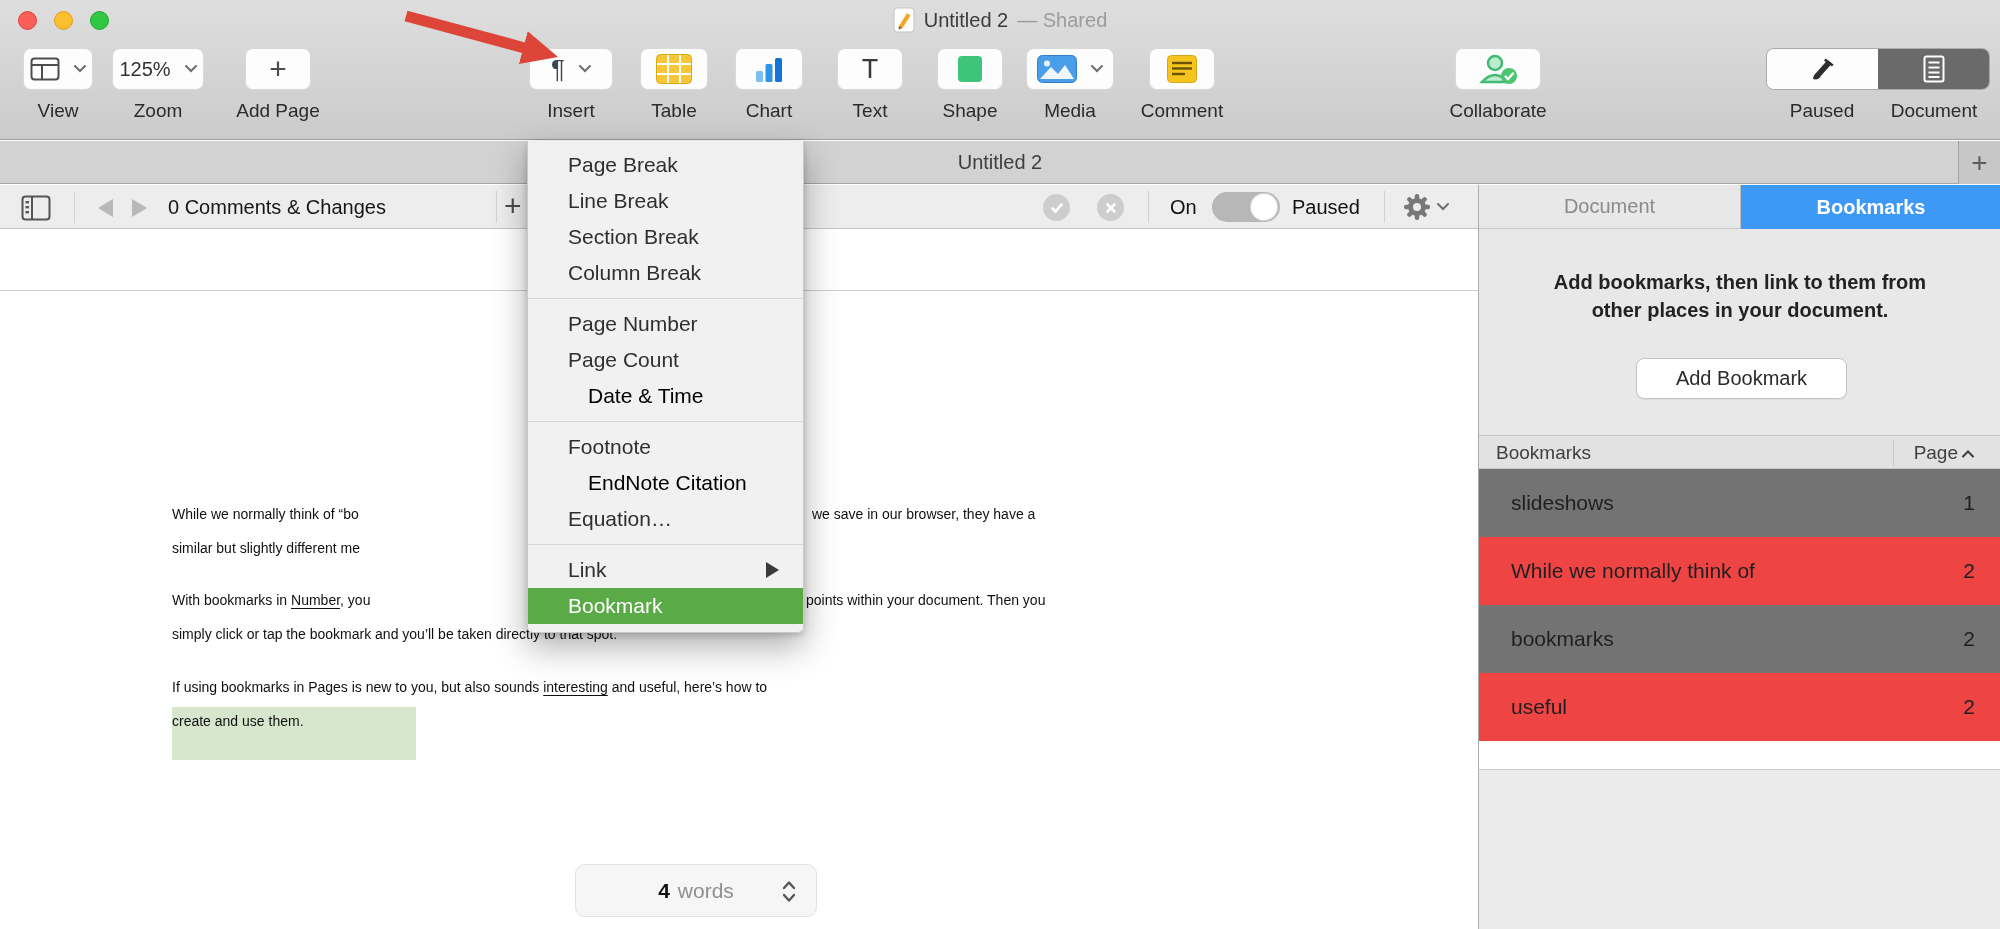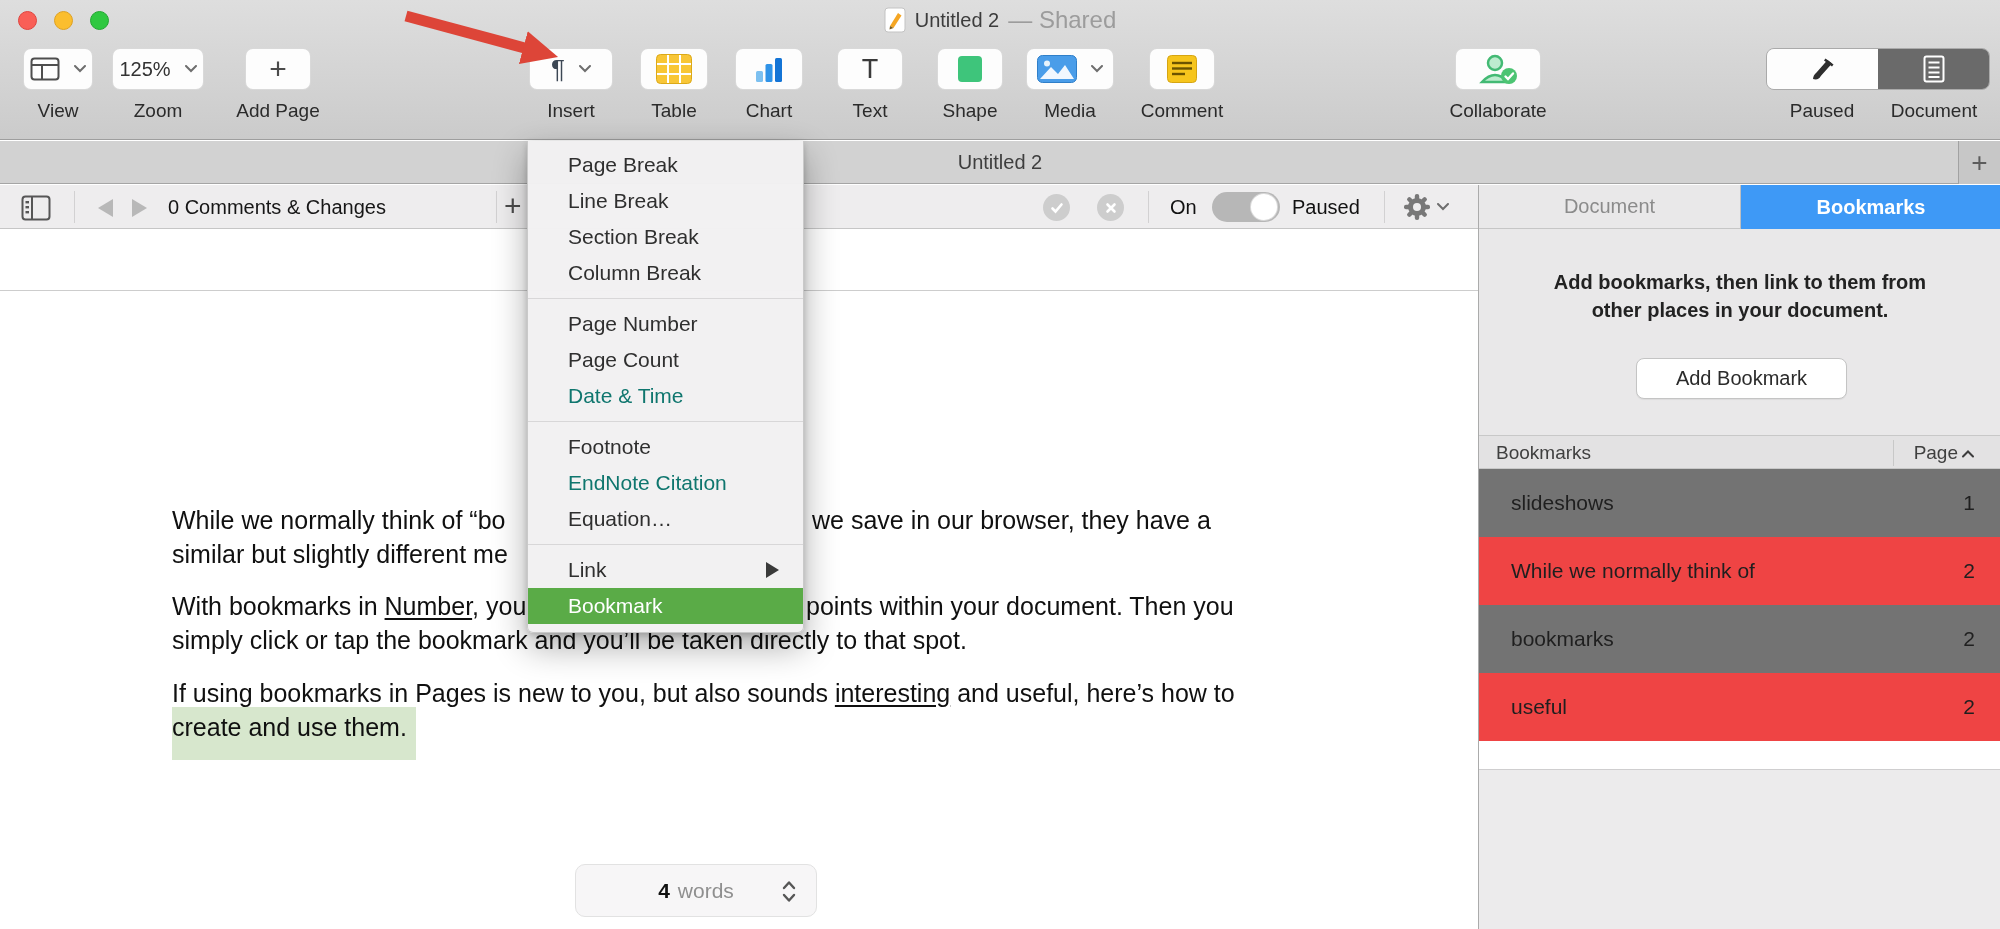--- a/index.html
+++ b/index.html
@@ -10,21 +10,21 @@
   
   .chrome { position:absolute; left:0; top:0; width:2000px; height:140px;
             background:linear-gradient(#dedede,#cbcbcb); border-bottom:1px solid #9e9e9e; }
   .traffic { position:absolute; top:11px; width:19px; height:19px; border-radius:50%; }
   .tl-red { left:18px; background:#f95f57; border:1px solid #e0443e; }
   .tl-yellow { left:54px; background:#fbbe2e; border:1px solid #dea123; }
   .tl-green { left:90px; background:#2fc840; border:1px solid #24a732; }
   .titlewrap { position:absolute; left:0; top:6px; width:2000px; height:28px;
                display:flex; align-items:center; justify-content:center; gap:9px; }
   .title-main { font-size:20px; color:#3c3c3c; }
-  .title-shared { font-size:24px; color:#9c9c9c; }
+  .title-shared { font-size:20px; color:#9c9c9c; }
 
   .tb-group { position:absolute; top:48px; display:flex; flex-direction:column; align-items:center; }
   .tb-btn { height:42px; background:#fdfdfd; border:1px solid rgba(0,0,0,0.14); border-radius:8px;
             display:flex; align-items:center; justify-content:center; gap:14px; }
   .tb-label { margin-top:10px; font-size:19px; color:#2b2b2b; white-space:nowrap; }
   .zoom-text { font-size:20px; color:#333; }
   .glyph-plus { font-size:30px; color:#4b4b4b; font-weight:300; line-height:1; }
   .glyph-para { font-size:26px; color:#3c4754; line-height:1; }
   .glyph-T { font-size:27px; color:#3a3a3a; line-height:1; }
 
@@ -98,37 +98,37 @@
   .bm-row.alt { background:#ef4444; }
   .bm-name { font-size:21px; color:#1f1f1f; }
   .bm-page { font-size:21px; color:#1f1f1f; }
   .bm-footer { position:absolute; left:0; top:584px; width:522px; height:160px; background:#ecebec;
                border-top:1px solid #cfcecf; }
   .bm-gap { position:absolute; left:0; top:556px; width:522px; height:28px; background:#fff; }
 
   
   .doc { position:absolute; left:0; top:230px; width:1478px; height:699px; background:#fff; }
   .page-rule { position:absolute; left:0; top:60px; width:1478px; height:1px; background:#cdcdcd; }
-  .doc-line { position:absolute; font-size:25px; color:#101010; white-space:nowrap; z-index:2; }
+  .doc-line { position:absolute; font-size:14px; color:#101010; white-space:nowrap; z-index:2; }
   .u { text-decoration:underline; text-underline-offset:3px; }
   .hl { position:absolute; left:172px; top:477px; width:244px; height:53px; background:#d7e7cd; z-index:1; }
   .wordpill { position:absolute; left:575px; top:634px; width:242px; height:53px; background:#f7f6f7;
               border:1px solid #e2e2e2; border-radius:10px; display:flex; align-items:center;
               justify-content:center; gap:8px; z-index:2; }
   .wc-count { font-size:21px; font-weight:bold; color:#111; }
   .wc-label { font-size:21px; color:#8f8f8f; }
   .wc-stepper { position:absolute; right:18px; top:13px; }
 
   
   .menu { position:absolute; left:527px; top:141px; width:277px; background:rgba(242,241,242,0.98);
           border:1px solid #c9c9c9; border-top:none; border-radius:0 0 6px 6px; padding:6px 0 8px 0;
           box-shadow:0 14px 34px rgba(0,0,0,0.32), 0 2px 6px rgba(0,0,0,0.18); z-index:100; }
   .menu-item { height:36px; line-height:36px; padding-left:40px; font-size:21px; color:#2f2f2f;
                white-space:nowrap; }
-  .menu-item.disabled { color:#0f766e; }
+  .menu-item.disabled { color:#000000;margin-left:20px; }
   .menu-item.has-sub { display:flex; align-items:center; justify-content:space-between; padding-right:24px; }
   .menu-item.selected { background:#5aab47; color:#fff; }
   .menu-sep { height:1px; background:#d8d7d8; margin:7px 0; }
   .sub-arrow { width:0; height:0; border-top:8px solid transparent; border-bottom:8px solid transparent;
                border-left:13px solid #3a3a3a; }
 </style>
 </head>
 <body>
 
 <div class="stage">

